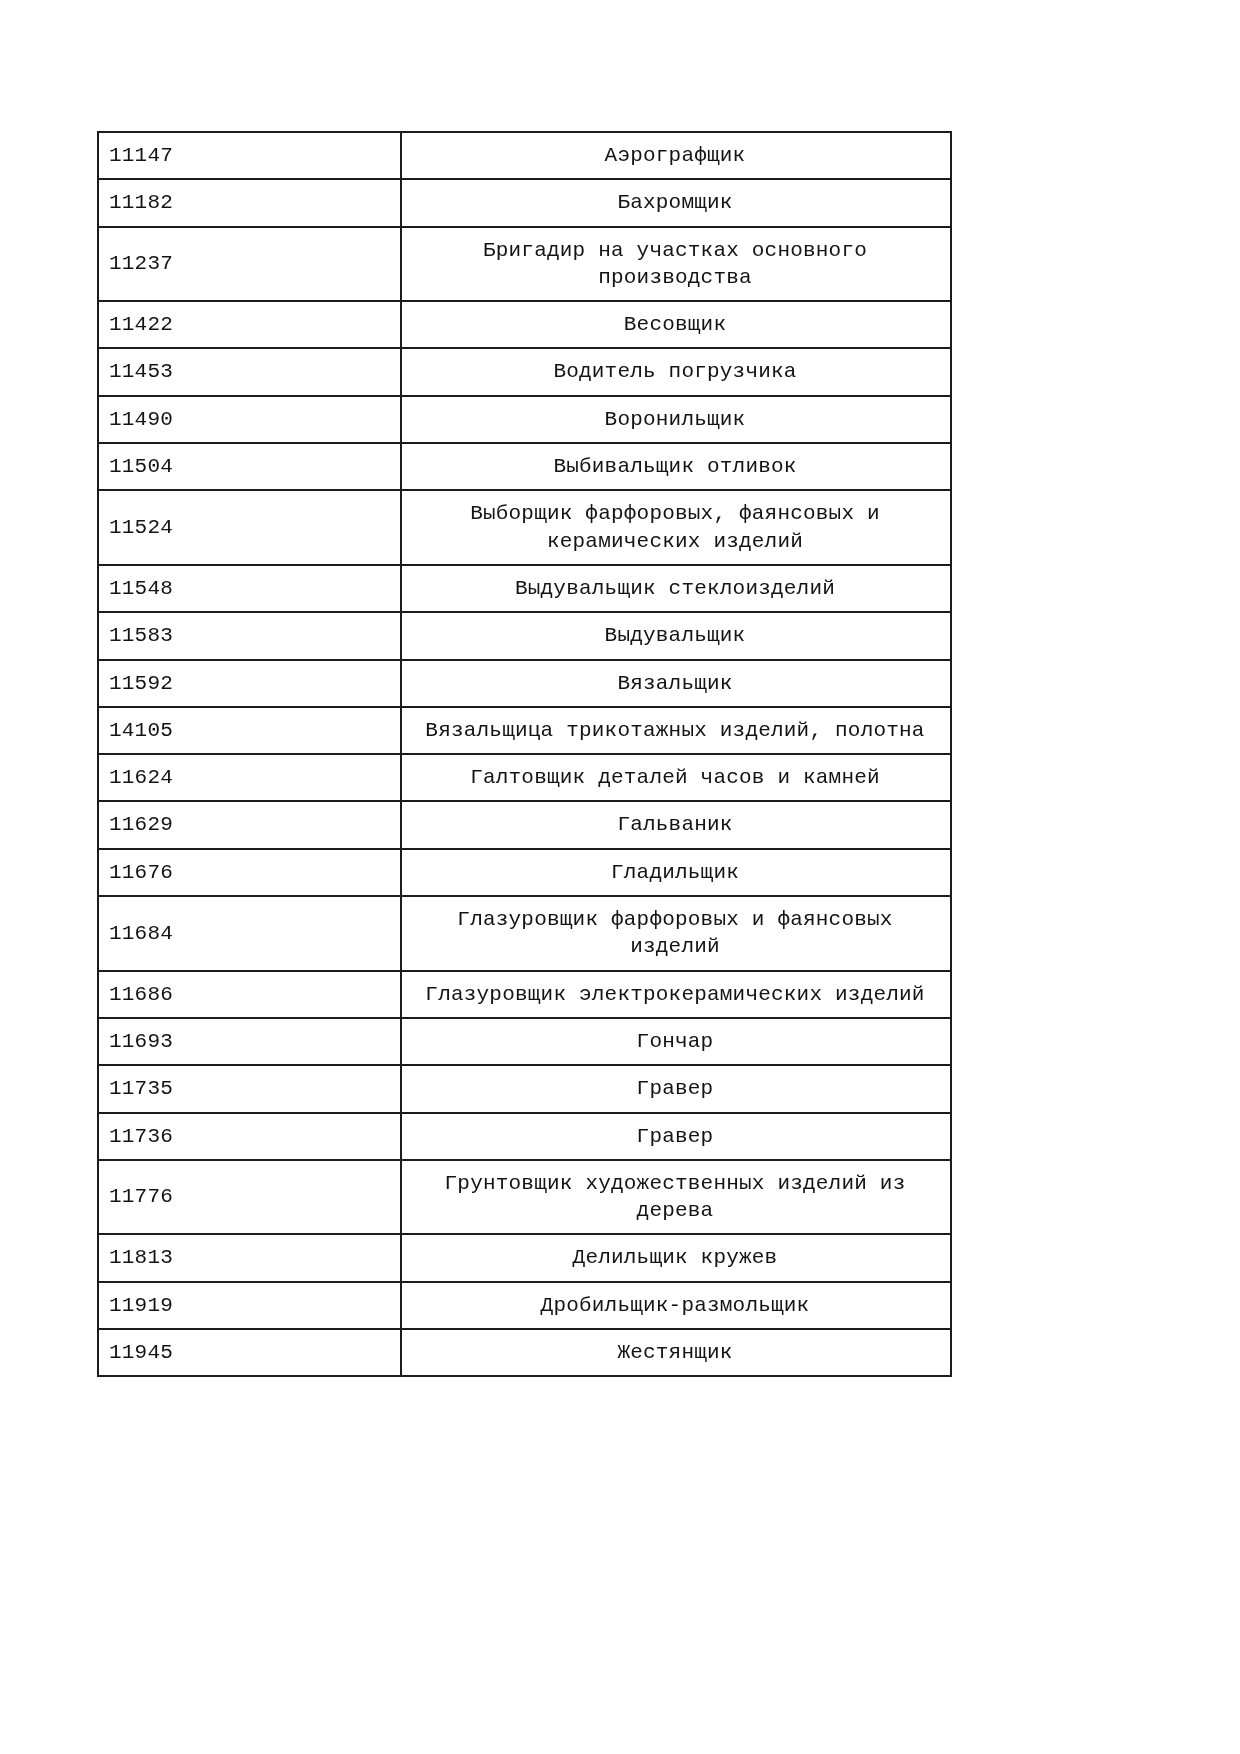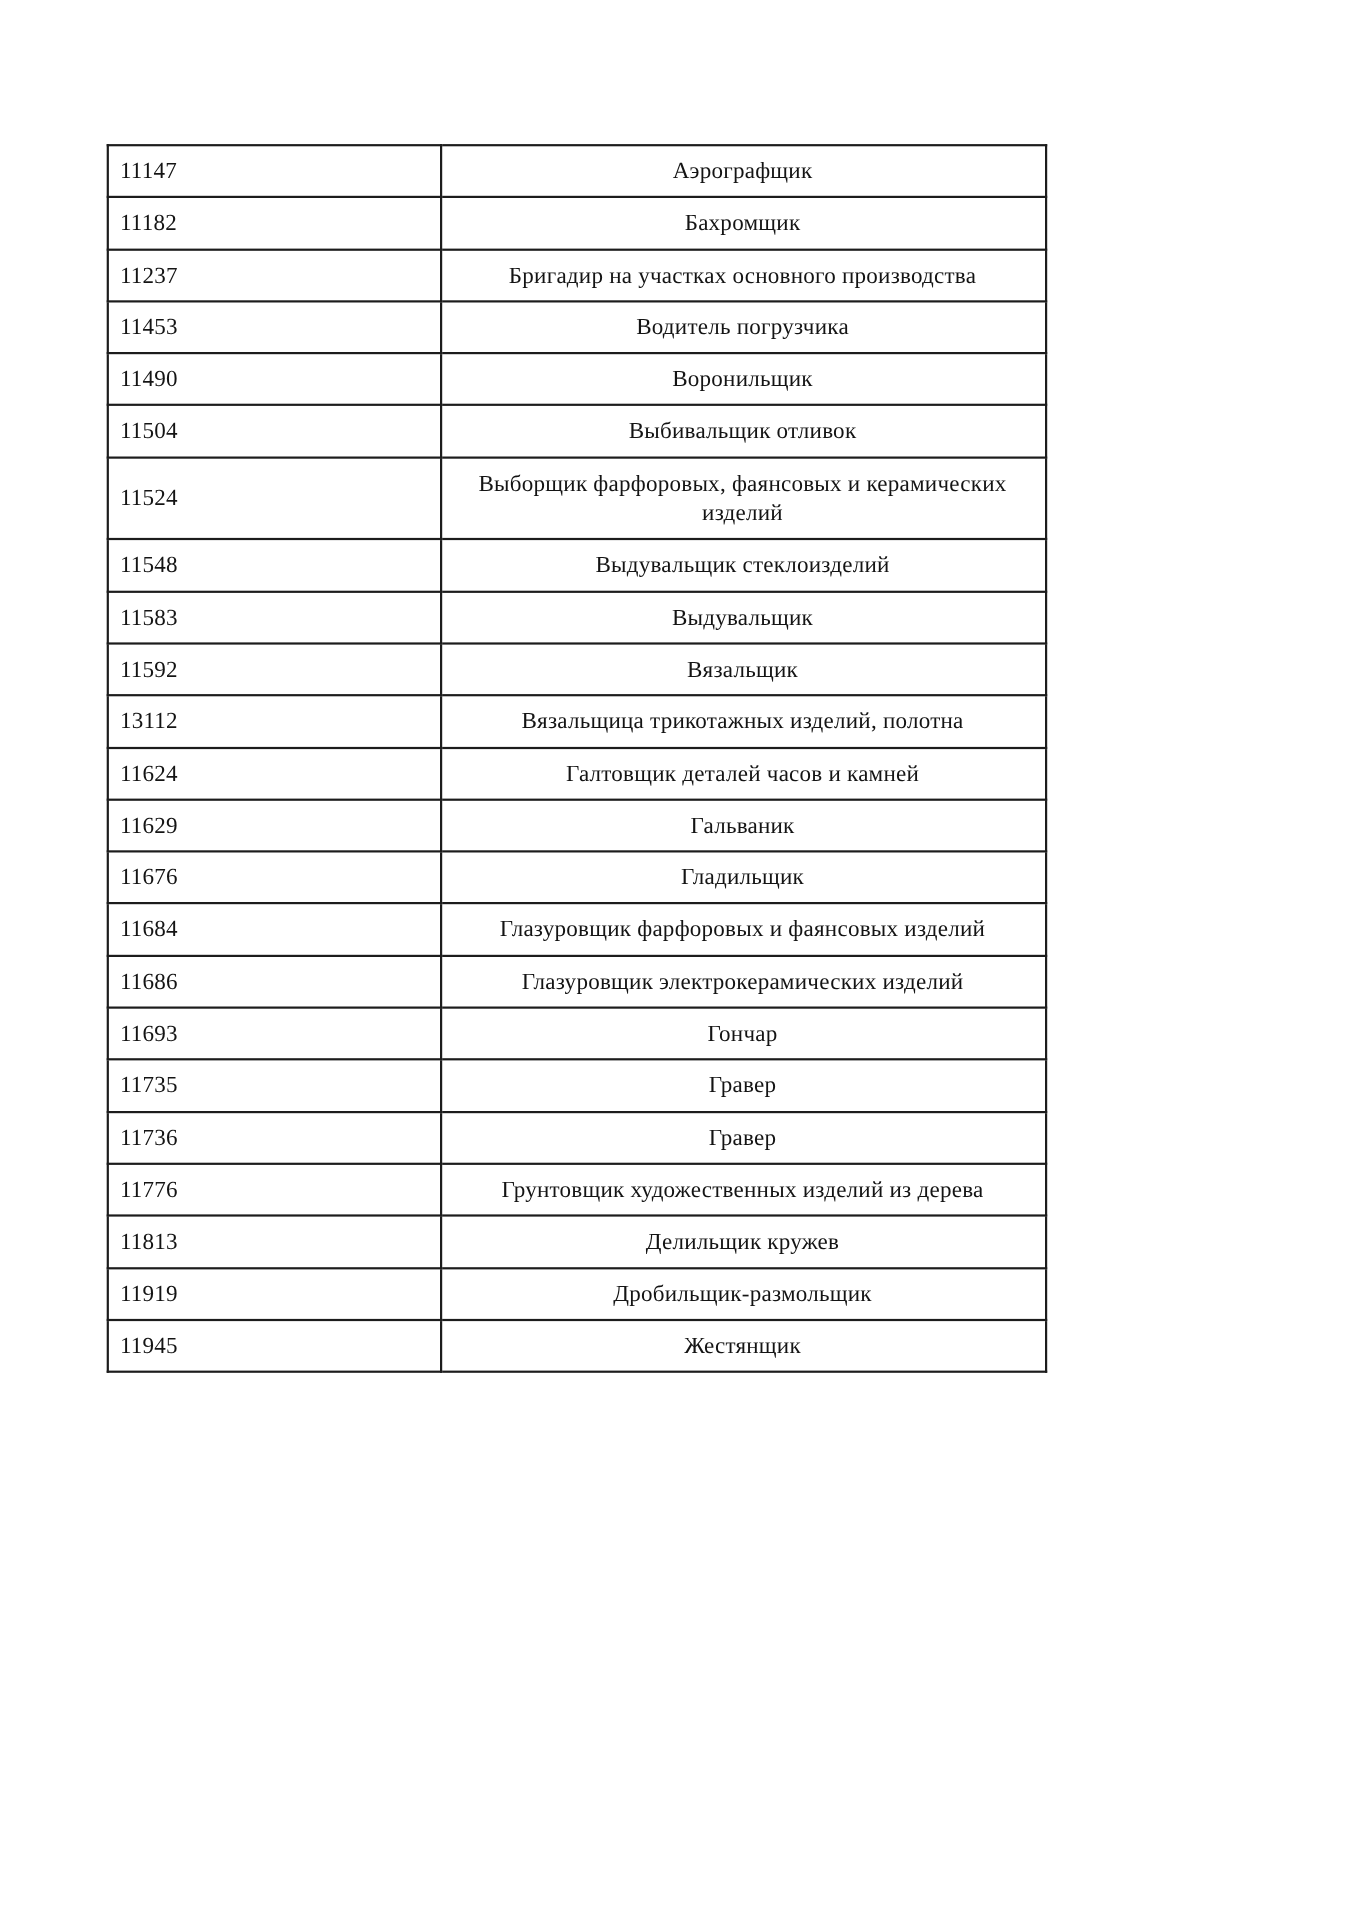--- a/index.html
+++ b/index.html
@@ -16,20 +16,21 @@
     color: #141414;
   }
 
   .page {
     position: absolute;
     left: 0;
     top: 0;
     width: 1240px;
     height: 1754px;
     background: #ffffff;
+    font-family: Liberation Mono, monospace;
   }
 
   table.codes-table {
     position: absolute;
     left: 97px;
     top: 131px;
     width: 853px;
     border-collapse: collapse;
     table-layout: fixed;
   }
@@ -64,20 +65,24 @@
         </tr>
         <tr>
           <td class="col-code">11182</td>
           <td class="col-name">Бахромщик</td>
         </tr>
         <tr>
           <td class="col-code">11237</td>
           <td class="col-name">Бригадир на участках основного производства</td>
         </tr>
         <tr>
+          <td class="col-code">11422</td>
+          <td class="col-name">Весовщик</td>
+        </tr>
+        <tr>
           <td class="col-code">11453</td>
           <td class="col-name">Водитель погрузчика</td>
         </tr>
         <tr>
           <td class="col-code">11490</td>
           <td class="col-name">Воронильщик</td>
         </tr>
         <tr>
           <td class="col-code">11504</td>
           <td class="col-name">Выбивальщик отливок</td>
@@ -92,21 +97,21 @@
         </tr>
         <tr>
           <td class="col-code">11583</td>
           <td class="col-name">Выдувальщик</td>
         </tr>
         <tr>
           <td class="col-code">11592</td>
           <td class="col-name">Вязальщик</td>
         </tr>
         <tr>
-          <td class="col-code">13112</td>
+          <td class="col-code">14105</td>
           <td class="col-name">Вязальщица трикотажных изделий, полотна</td>
         </tr>
         <tr>
           <td class="col-code">11624</td>
           <td class="col-name">Галтовщик деталей часов и камней</td>
         </tr>
         <tr>
           <td class="col-code">11629</td>
           <td class="col-name">Гальваник</td>
         </tr>

